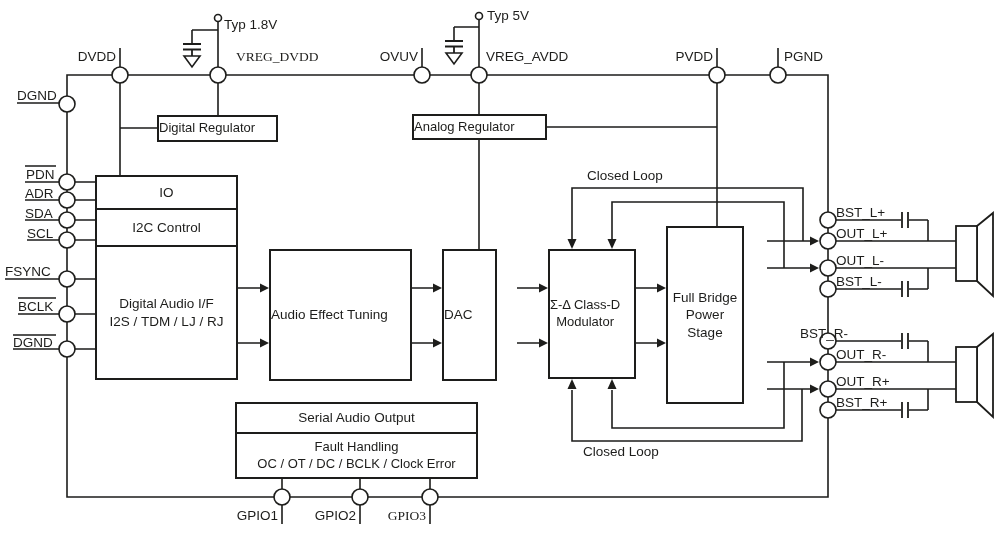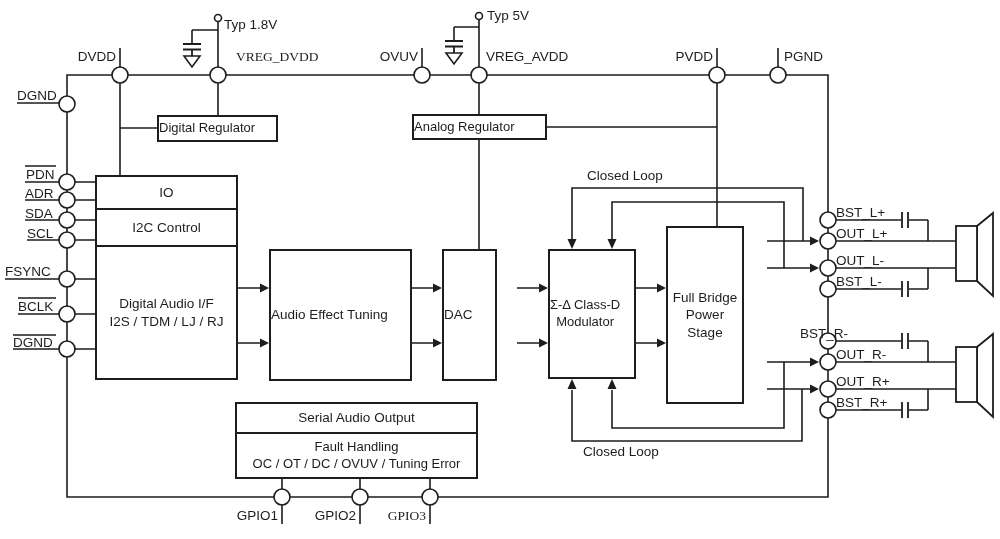--- a/index.html
+++ b/index.html
@@ -164,21 +164,21 @@
     </span>
   </div>
 
   <div class="block col" style="left:235px;top:402px;width:243px;height:77px;">
     <div class="sec divb" style="height:30px;">
       <span>Serial Audio Output</span>
     </div>
     <div class="sec fs13" style="flex:1;">
       <span class="two">
         <span class="two">Fault Handling</span>
-        <span class="two">OC / OT / DC / OVUV / Tuning Error</span>
+        <span class="two">OC / OT / DC / BCLK / Clock Error</span>
       </span>
     </div>
   </div>
 
   <div class="label z3" style="left:224px;top:11px;margin-top:7px;">Typ 1.8V</div>
   <div class="label z3" style="left:487px;top:9px;">Typ 5V</div>
   <div class="label r z3" style="left:36px;top:50px;width:80px;">DVDD</div>
   <div class="label z3" style="left:236px;top:50px;font-family:Liberation Serif, serif;">VREG_DVDD</div>
   <div class="label r z3" style="left:338px;top:50px;width:80px;">OVUV</div>
   <div class="label z3" style="left:486px;top:50px;">VREG_AVDD</div>

